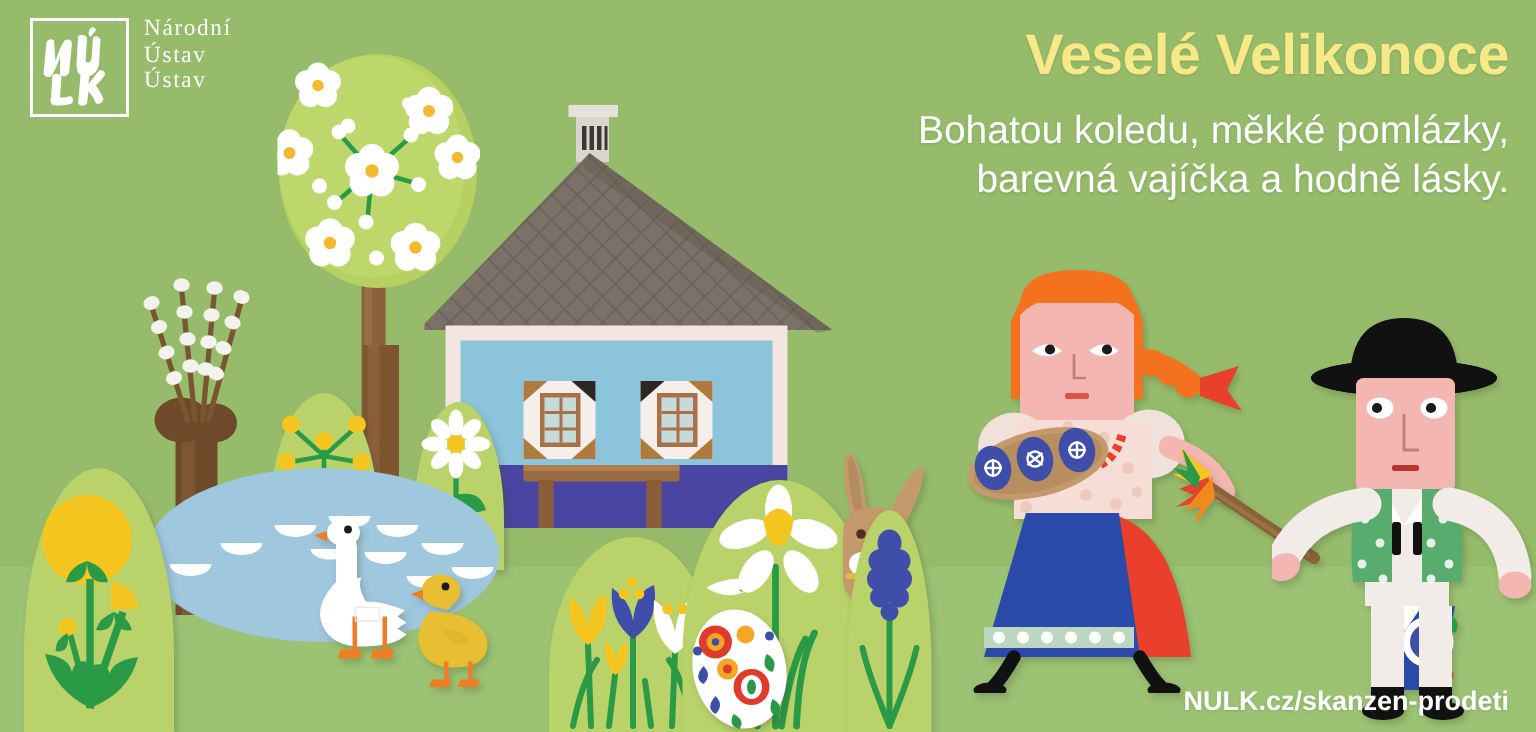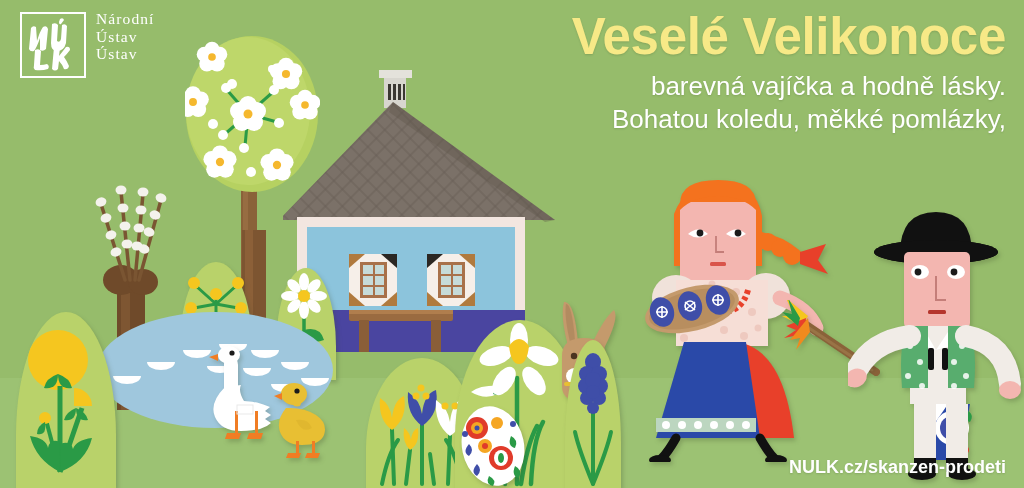--- a/index.html
+++ b/index.html
@@ -27,21 +27,21 @@
     color:#ffffff;font-family:"Liberation Serif", serif;
     font-size:15.5px;line-height:17.5px;letter-spacing:1.1px;
   }
   #logo-words div{white-space:nowrap;}
 
   
   #headline{
     right:18px;top:12px;text-align:right;width:560px;
   }
   #title{
-    color:#f7e987;font-size:51px;font-weight:bold;line-height:50px;
+    color:#f7e987;font-size:38px;font-weight:bold;line-height:50px;
     letter-spacing:-0.3px;
     text-shadow:0 1px 2px rgba(60,80,40,.22);
   }
   #sub{
     color:#ffffff;font-size:26px;line-height:33px;margin-top:8px;
     text-shadow:0 1px 2px rgba(60,80,40,.20);
   }
   #url{
     right:18px;bottom:10px;color:#ffffff;font-size:18px;font-weight:bold;
     text-shadow:0 1px 2px rgba(60,80,40,.22);
@@ -668,20 +668,20 @@
     <div id="logo-words">
       <div>Národní</div>
       <div>Ústav</div>
       <div>Ústav</div>
     </div>
   </div>
 
   <div class="abs" id="headline">
     <div id="title">Veselé Velikonoce</div>
     <div id="sub">
+      <div>Bohatou koledu, měkké pomlázky,</div>
       <div>barevná vajíčka a hodně lásky.</div>
-      <div>Bohatou koledu, měkké pomlázky,</div>
     </div>
   </div>
 
   <div class="abs" id="url">NULK.cz/skanzen-prodeti</div>
 
 </div>
 
 </body></html>

